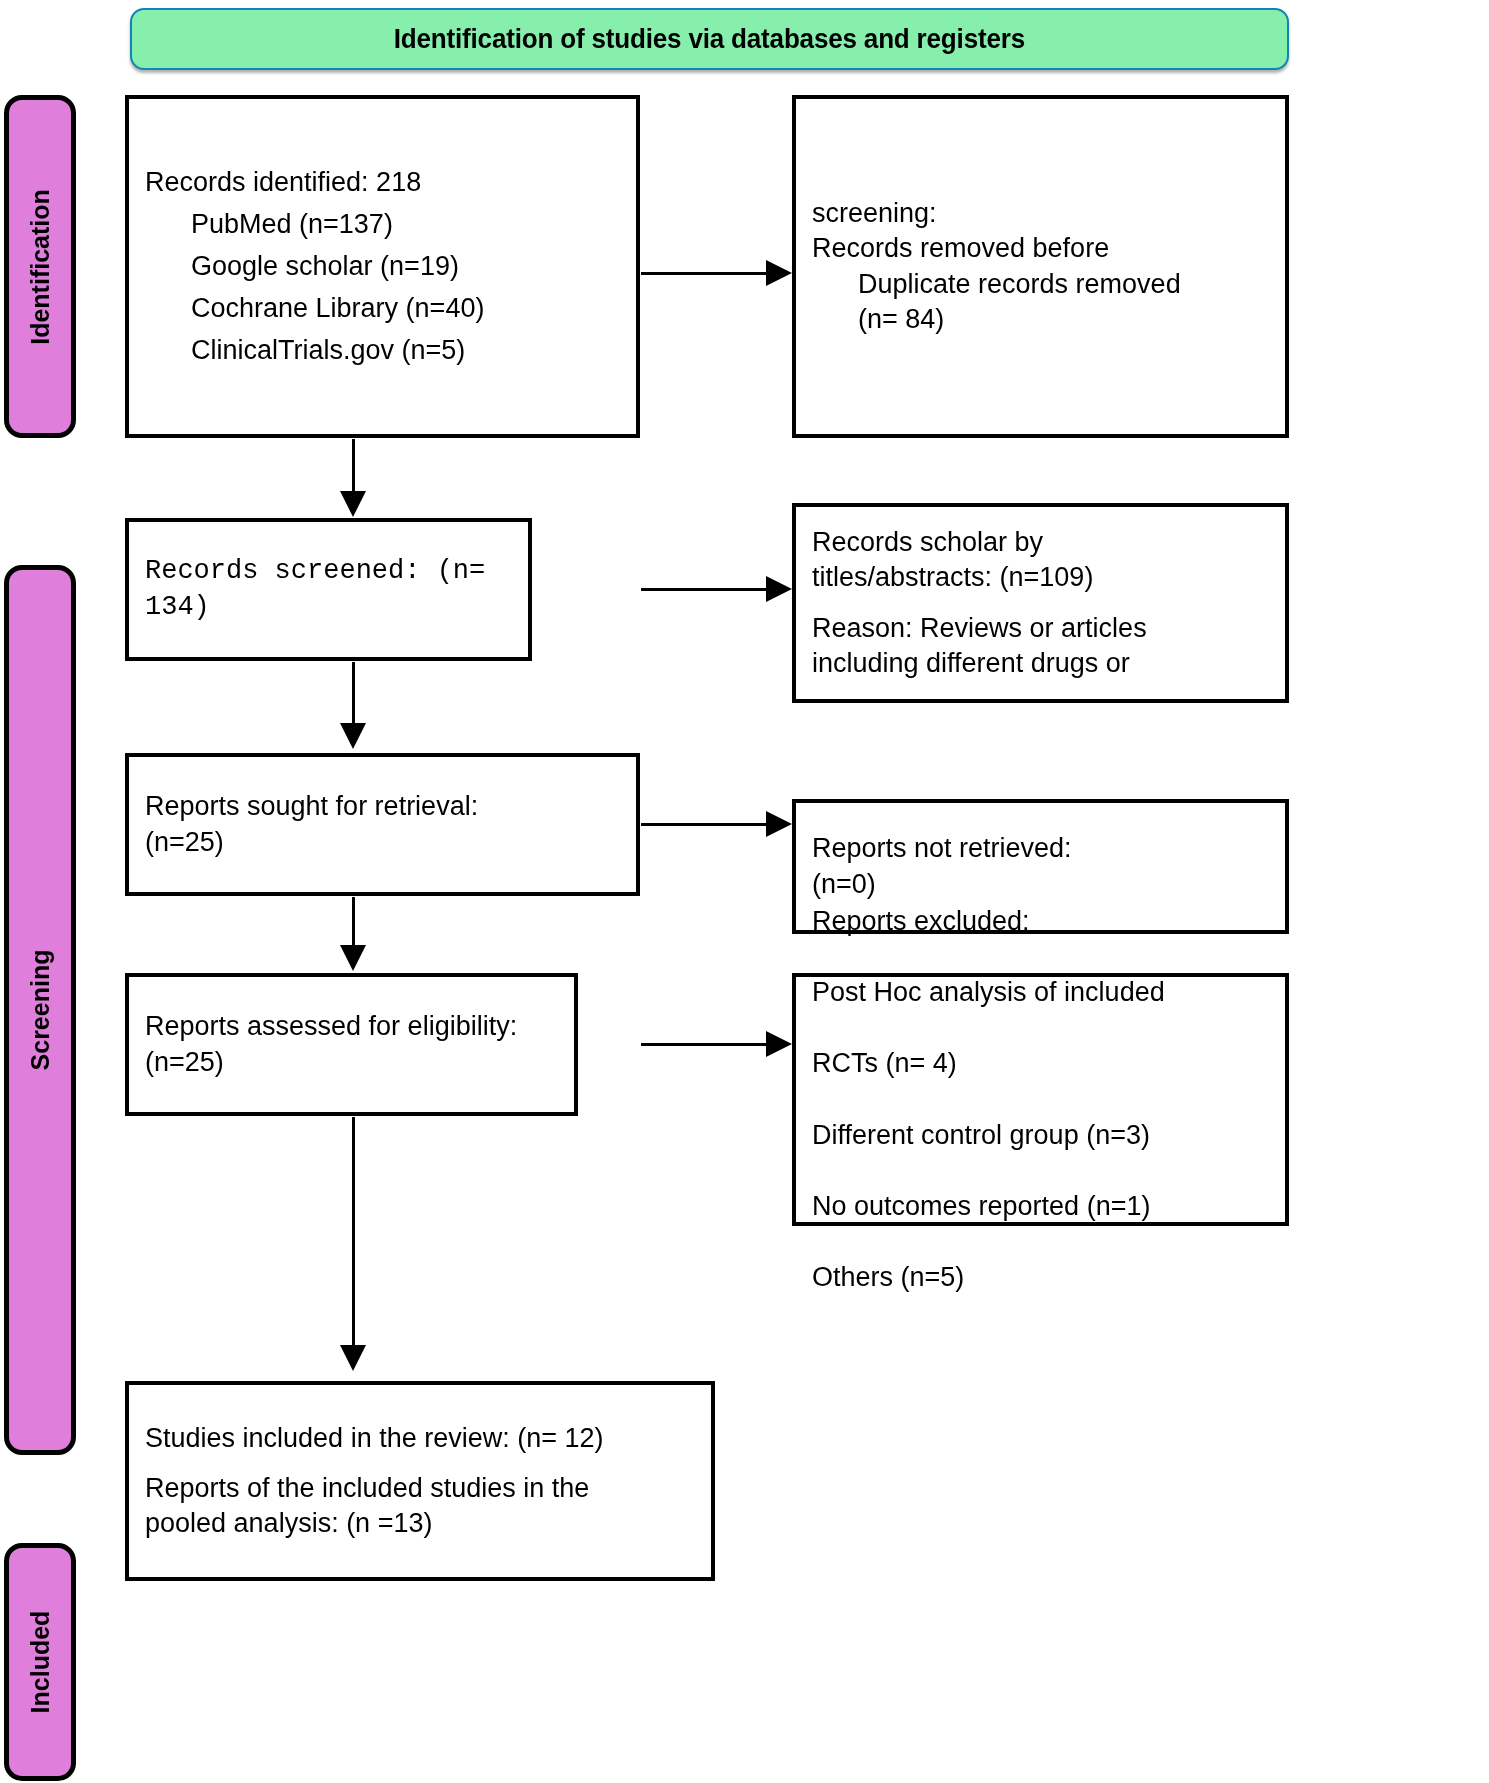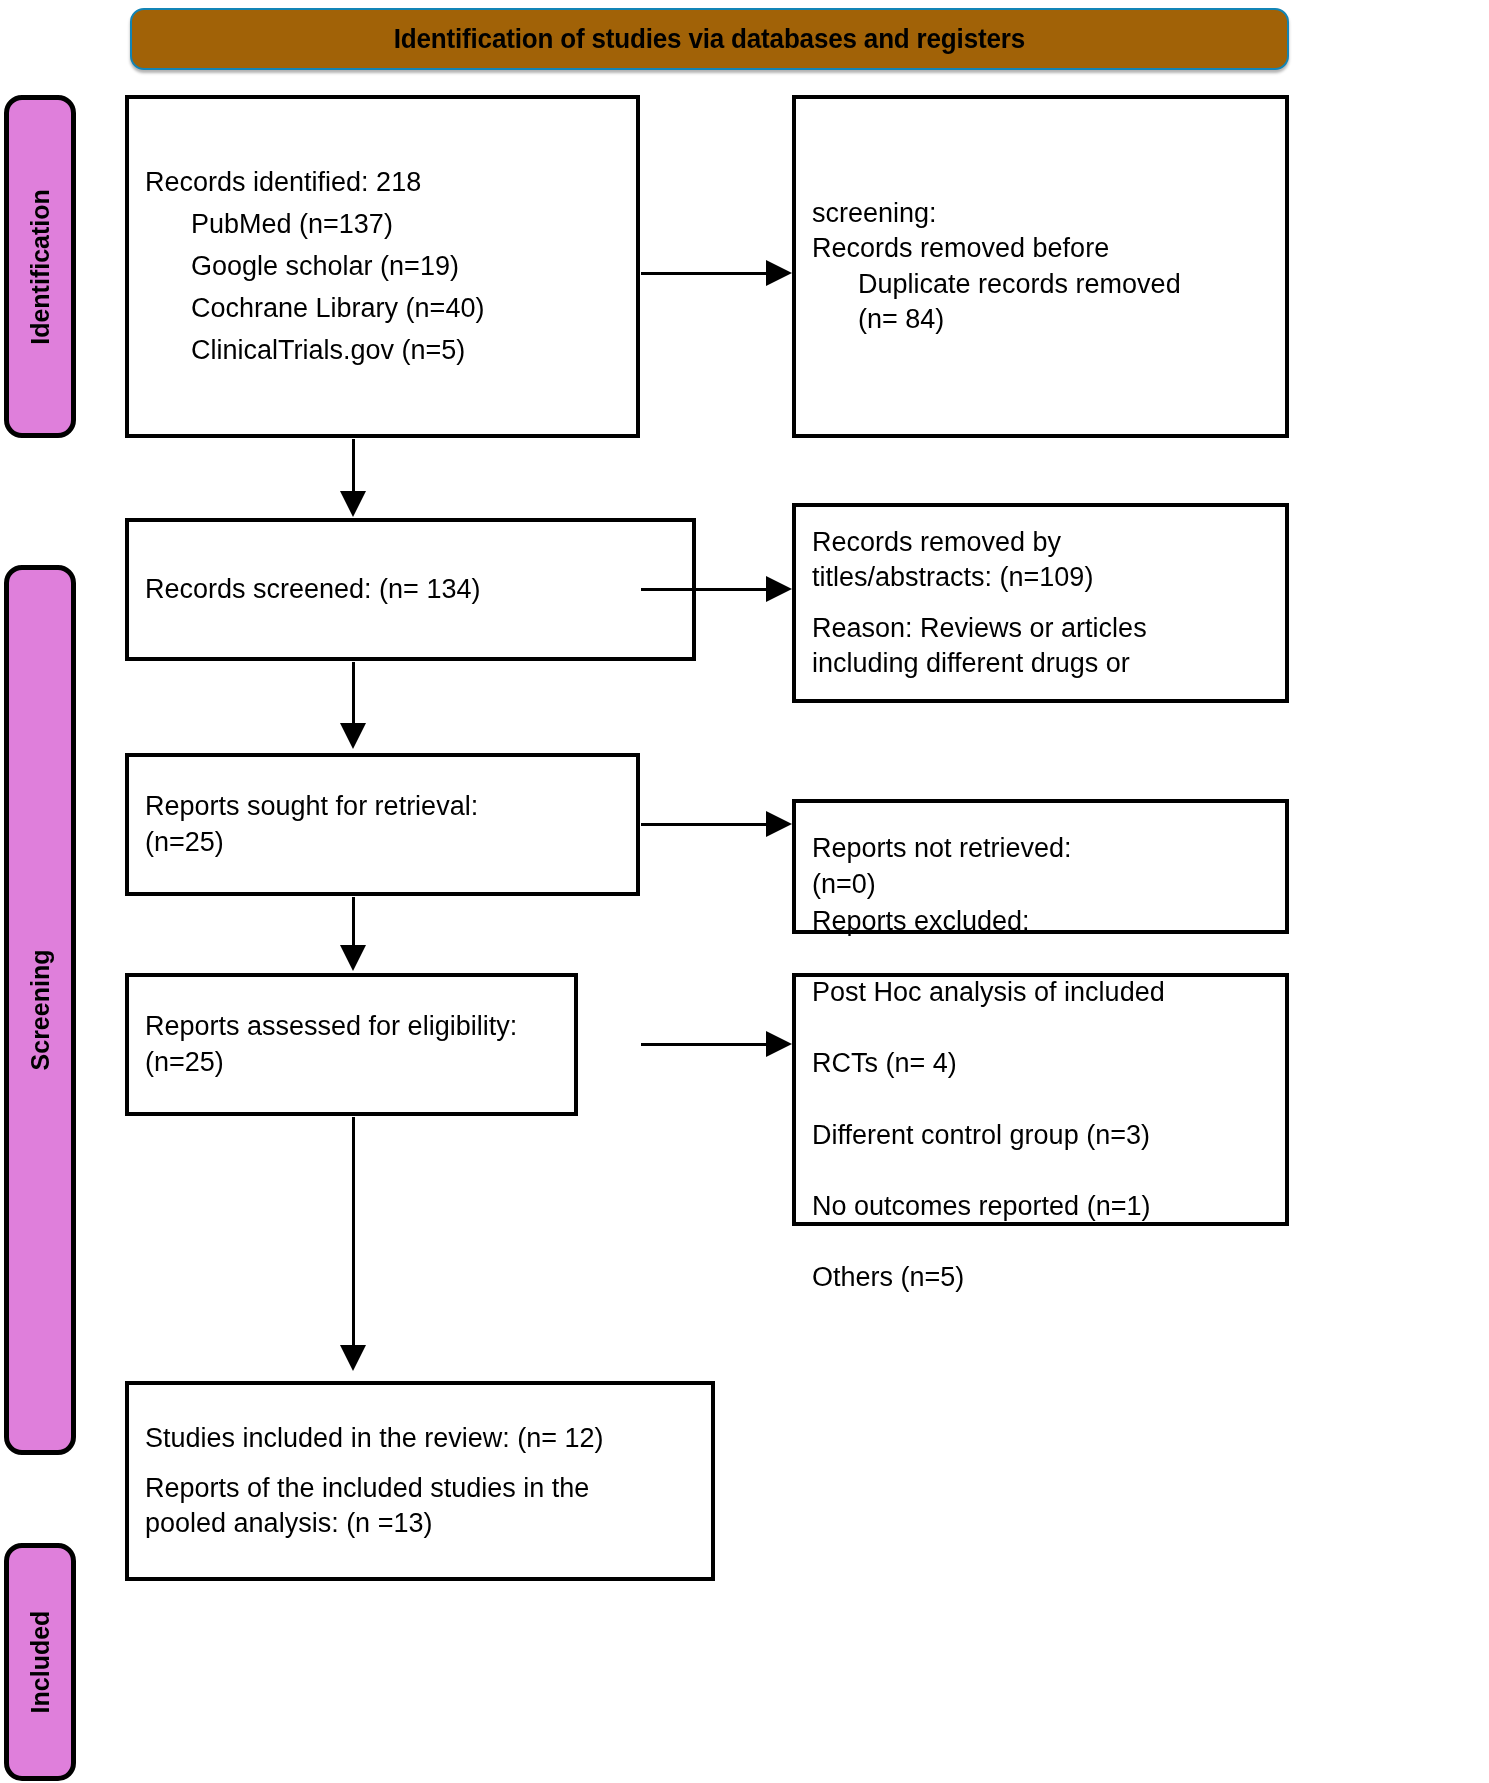--- a/index.html
+++ b/index.html
@@ -19,21 +19,21 @@
     overflow: hidden;
   }
 
   
   .banner {
     position: absolute;
     left: 130px;
     top: 8px;
     width: 1159px;
     height: 62px;
-    background: #a16207;
+    background: #86efac;
     border: 2px solid #1384b5;
     border-radius: 14px;
     box-sizing: border-box;
     display: flex;
     align-items: center;
     justify-content: center;
     box-shadow: 0 3px 3px rgba(0,0,0,0.30);
   }
   .banner-text {
     font-size: 28px;
@@ -87,21 +87,21 @@
     font-size: 27px;
     line-height: 1.30;
     color: #000000;
     white-space: pre-wrap;
   }
   .box p.indent { padding-left: 46px; }
   .box p.gap    { margin-top: 15px; }
 
   
   #box-identified        { left: 125px; top: 95px;   width: 515px; height: 343px; gap: 7px; }
-  #box-screened          { left: 125px; top: 518px;  width: 571px; height: 143px; }
+  #box-screened          { left: 125px; top: 518px;  width: 407px; height: 143px; font-family: Liberation Mono, monospace; }
   #box-sought            { left: 125px; top: 753px;  width: 515px; height: 143px; }
   #box-assessed          { left: 125px; top: 973px;  width: 453px; height: 143px; }
   #box-included-final    { left: 125px; top: 1381px; width: 590px; height: 200px; }
 
   
   #box-removed           { left: 792px; top: 95px;   width: 497px; height: 343px; }
   #box-excluded-titles   { left: 792px; top: 503px;  width: 497px; height: 200px; }
   #box-not-retrieved     { left: 792px; top: 753px;  width: 497px; height: 135px; margin-top: 46px; }
   #box-reports-excluded  { left: 792px; top: 973px;  width: 497px; height: 253px; gap: 36px; }
 
@@ -168,21 +168,21 @@
   <div class="arrow-right" style="left:766px; top:260px;"></div>
 
   <div class="conn vline" style="left:352px; top:439px; height:54px;"></div>
   <div class="arrow-down" style="left:340px; top:491px;"></div>
 
   <div class="box" id="box-screened">
     <p>Records screened: (n= 134)</p>
   </div>
 
   <div class="box" id="box-excluded-titles">
-    <p>Records removed by</p>
+    <p>Records scholar by</p>
     <p>titles/abstracts: (n=109)</p>
     <p class="gap">Reason: Reviews or articles</p>
     <p>including different drugs or</p>
   </div>
 
   <div class="conn hline" style="left:641px; top:588px; width:125px;"></div>
   <div class="arrow-right" style="left:766px; top:576px;"></div>
 
   <div class="conn vline" style="left:352px; top:662px; height:63px;"></div>
   <div class="arrow-down" style="left:340px; top:723px;"></div>

